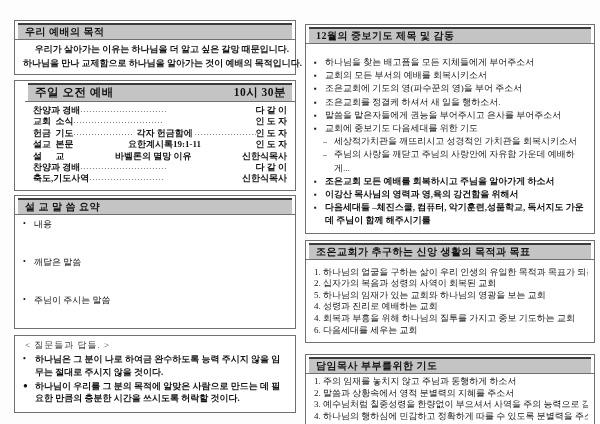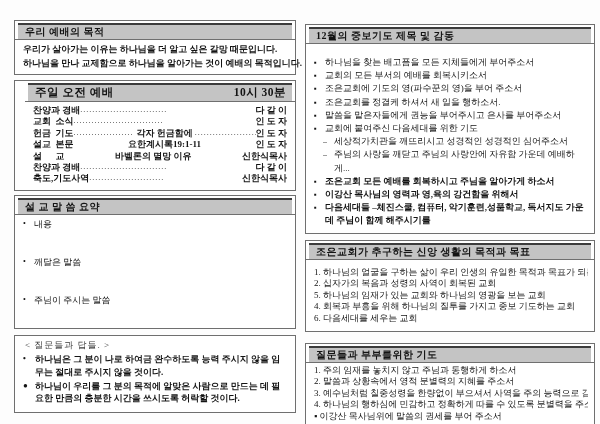--- a/index.html
+++ b/index.html
@@ -13,21 +13,21 @@
   .box{border:1px solid #6f6f6f;background:#fff;box-sizing:border-box;}
   .hdrw{padding:2px 3px 0 3px;border-bottom:1px solid #6f6f6f;}
   .hdr{background:#c4c4c4;border-top:2px solid #3c3c3c;font-weight:bold;
        font-size:10px;line-height:13px;padding:0 6px 1px 7px;display:flex;
        justify-content:space-between;align-items:baseline;letter-spacing:0.5px;
        white-space:nowrap;overflow:hidden;}
   .hdr.big{font-size:11.5px;line-height:15px;}
   .body{padding:3px 6px 4px 8px;font-size:9px;line-height:12px;}
 
   
-  .purpose .body p{margin:0;font-weight:bold;line-height:13.5px;white-space:nowrap;}
+  .purpose .body p{margin:0;font-weight:bold;line-height:13.5px;white-space:nowrap;text-align:right;}
 
   
   .worship .body{padding:3px 8px 5px 8px;}
   .wrow{display:flex;align-items:flex-start;font-weight:bold;font-size:9px;line-height:11.4px;}
   .wrow .l{white-space:pre;}
   .wrow .m{white-space:pre;padding:0 2px;}
   .wrow .r{white-space:pre;}
   .wrow .dots{flex:1 1 0;min-width:0;overflow:hidden;white-space:nowrap;
               font-weight:normal;font-size:8px;letter-spacing:1px;color:#222;
               transform:translateY(-1px);}
@@ -224,26 +224,26 @@
               <span class="tx">조은교회를 정결케 하셔서 새 일을 행하소서.</span>
             </div>
 
             <div class="li">
               <span class="mk">▪</span>
               <span class="tx">말씀을 맡은자들에게 권능을 부어주시고 은사를 부어주소서</span>
             </div>
 
             <div class="li">
               <span class="mk">▪</span>
-              <span class="tx">교회에 붙여주신 다음세대를 위한 기도</span>
+              <span class="tx">교회에 중보기도 다음세대를 위한 기도</span>
             </div>
 
             <div class="li ind">
               <span class="mk">–</span>
-              <span class="tx">세상적가치관을 깨뜨리시고 성경적인 성경적인 심어주소서</span>
+              <span class="tx">세상적가치관을 깨뜨리시고 성경적인 가치관을 회복시키소서</span>
             </div>
 
             <div class="li ind">
               <span class="mk">–</span>
               <span class="tx">주님의 사랑을 깨닫고 주님의 사랑안에 자유함 가운데 예배하게...</span>
             </div>
 
             <div class="li b">
               <span class="mk">▪</span>
               <span class="tx">조은교회 모든 예배를 회복하시고 주님을 알아가게 하소서</span>
@@ -265,29 +265,30 @@
         <div class="hdrw">
           <div class="hdr">
             <span>조은교회가 추구하는 신앙 생활의 목적과 목표</span>
           </div>
         </div>
         <div class="body">
 
         <p>1. 하나님의 얼굴을 구하는 삶이 우리 인생의 유일한 목적과 목표가 되는 교회</p>
             <p>2. 십자가의 복음과 성령의 사역이 회복된 교회</p>
             <p>5. 하나님의 임재가 있는 교회와 하나님의 영광을 보는 교회</p>
+            <p>4. 성령과 진리로 예배하는 교회</p>
             <p>4. 회복과 부흥을 위해 하나님의 질투를 가지고 중보 기도하는 교회</p>
             <p>6. 다음세대를 세우는 교회</p>
           </div>
       </section>
 
       <section class="box pastor mt11">
         <div class="hdrw">
           <div class="hdr">
-            <span>질문들과 부부를위한 기도</span>
+            <span>담임목사 부부를위한 기도</span>
           </div>
         </div>
         <div class="body">
 
         <p>1. 주의 임재를 놓치지 않고 주님과 동행하게 하소서</p>
             <p>2. 말씀과 상황속에서 영적 분별력의 지혜를 주소서</p>
             <p>3. 예수님처럼 칠중성령을 한량없이 부으셔서 사역을 주의 능력으로 감당케</p>
             <p>4. 하나님의 행하심에 민감하고 정확하게 따를 수 있도록 분별력을 주소서</p>
             <p>▪ 이강산 목사님위에 말씀의 권세를 부어 주소서</p>
           </div>

